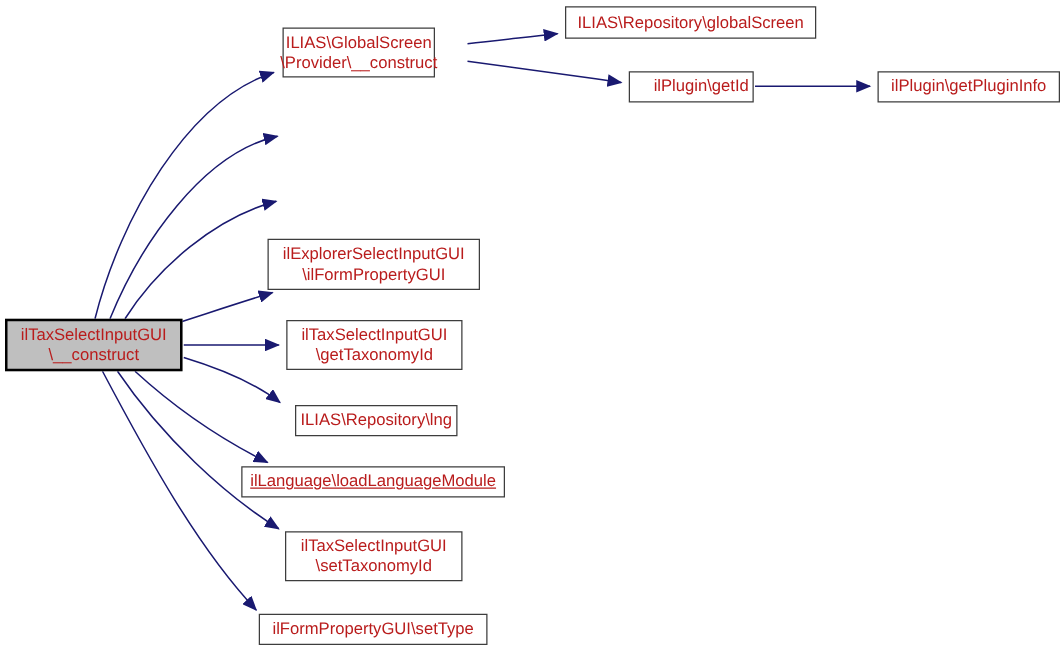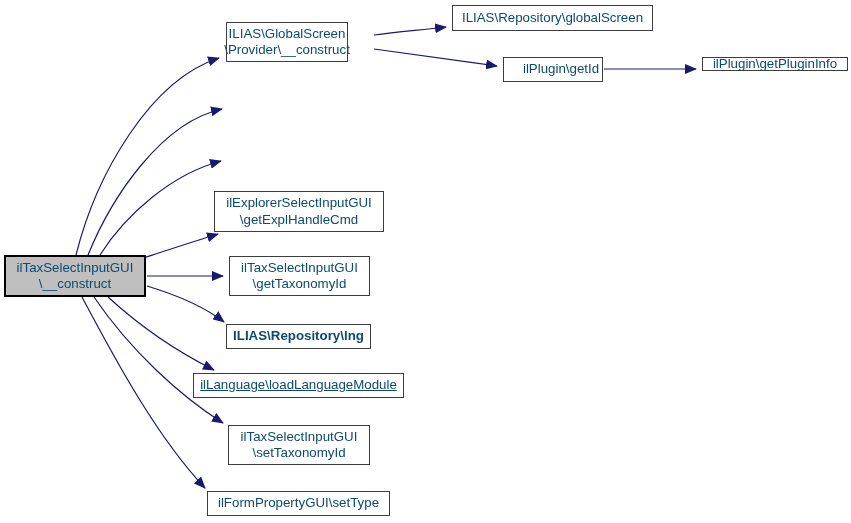--- a/index.html
+++ b/index.html
@@ -20,21 +20,21 @@
     left: 0;
     top: 0;
     width: 851px;
     height: 523px;
   }
   .node {
     position: absolute;
     box-sizing: border-box;
     background: #ffffff;
     border: 1px solid #3d3d3d;
-    color: #0c4a6e;
+    color: #b91c1c;
     font-size: 13.3px;
     line-height: 16.5px;
     display: flex;
     align-items: center;
     justify-content: center;
     text-align: center;
     white-space: pre-line;
     cursor: pointer;
   }
   .node.main {
@@ -73,31 +73,31 @@
   <div class="node main" style="left:4px; top:255px; width:142px; height:42px;">ilTaxSelectInputGUI
 \__construct</div>
 
   <div class="node" style="left:226px; top:22px; width:122px; height:40px;">ILIAS\GlobalScreen
 \Provider\__construct</div>
 
   <div class="node" style="left:452px; top:5px; width:201px; height:26px;">ILIAS\Repository\globalScreen</div>
 
   <div class="node" style="left:503px; top:57px; width:100px; height:25px;padding-left:16px;">ilPlugin\getId</div>
 
-  <div class="node" style="left:702px; top:57px; width:146px; height:14px;">ilPlugin\getPluginInfo</div>
+  <div class="node" style="left:702px; top:57px; width:146px; height:25px;">ilPlugin\getPluginInfo</div>
 
 
 
   <div class="node" style="left:214px; top:191px; width:170px; height:41px;">ilExplorerSelectInputGUI
-\getExplHandleCmd</div>
+\ilFormPropertyGUI</div>
 
   <div class="node" style="left:229px; top:256px; width:141px; height:40px;">ilTaxSelectInputGUI
 \getTaxonomyId</div>
 
-  <div class="node" style="left:226px; top:324px; width:145px; height:25px;font-weight:bold;">ILIAS\Repository\lng</div>
+  <div class="node" style="left:236px; top:324px; width:130px; height:25px;">ILIAS\Repository\lng</div>
 
   <div class="node" style="left:193px; top:373px; width:211px; height:25px;text-decoration:underline;">ilLanguage\loadLanguageModule</div>
 
   <div class="node" style="left:228px; top:425px; width:142px; height:40px;">ilTaxSelectInputGUI
 \setTaxonomyId</div>
 
   <div class="node" style="left:207px; top:491px; width:183px; height:25px;">ilFormPropertyGUI\setType</div>
 
 </div>
 

